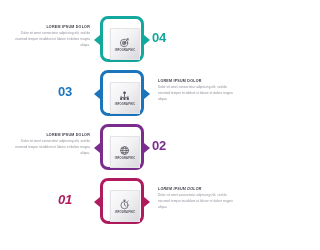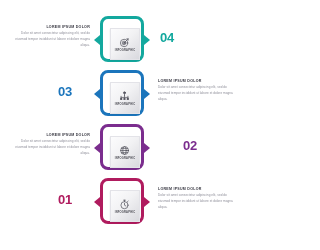--- a/index.html
+++ b/index.html
@@ -113,21 +113,21 @@
 
   
   .step-number {
     position: absolute;
     top: 17px;
     font-size: 13px;
     font-weight: bold;
     letter-spacing: -0.2px;
     line-height: 1;
   }
-  .num-right { left: 160px; text-align: left; }
+  .num-right { left: 152px; text-align: left; }
   .num-left  { left: 58px; width: 30px; text-align: left; }
 
   
   .text-block {
     position: absolute;
     top: 11px;
     width: 78px;
   }
   .text-left  { left: 12px; text-align: right; }
   .text-right { left: 158px; text-align: left; }
@@ -232,24 +232,24 @@
               <path d="M3.5 12 L20.5 12"></path>
               <path d="M5.2 7.3 L18.8 7.3"></path>
               <path d="M5.2 16.7 L18.8 16.7"></path>
             </svg>
           </div>
           <div class="card-label">INFOGRAPHIC</div>
         </div>
       </div>
     </div>
 
-    <div class="step-number num-right" style="color:#7b2d8e;margin-left:23px;">02</div>
-  </div>
-
-  <div class="step-row" style="top:176px;">
+    <div class="step-number num-right" style="color:#7b2d8e;">02</div>
+  </div>
+
+  <div class="step-row" style="top:176px;font-style:italic;">
 
     <div class="step-number num-left" style="color:#b01b5e;">01</div>
 
     <div class="card-wrap">
       <div class="arrow arrow-left" style="border-right-color:#b01b5e;"></div>
       <div class="arrow arrow-right" style="border-left-color:#b01b5e;"></div>
       <div class="frame" style="border-color:#b01b5e;">
         <div class="inner-card">
           <div class="icon-box">
             <svg viewBox="0 0 24 24" fill="none" stroke="#55555f" stroke-width="1.6" stroke-linecap="round" stroke-linejoin="round">

